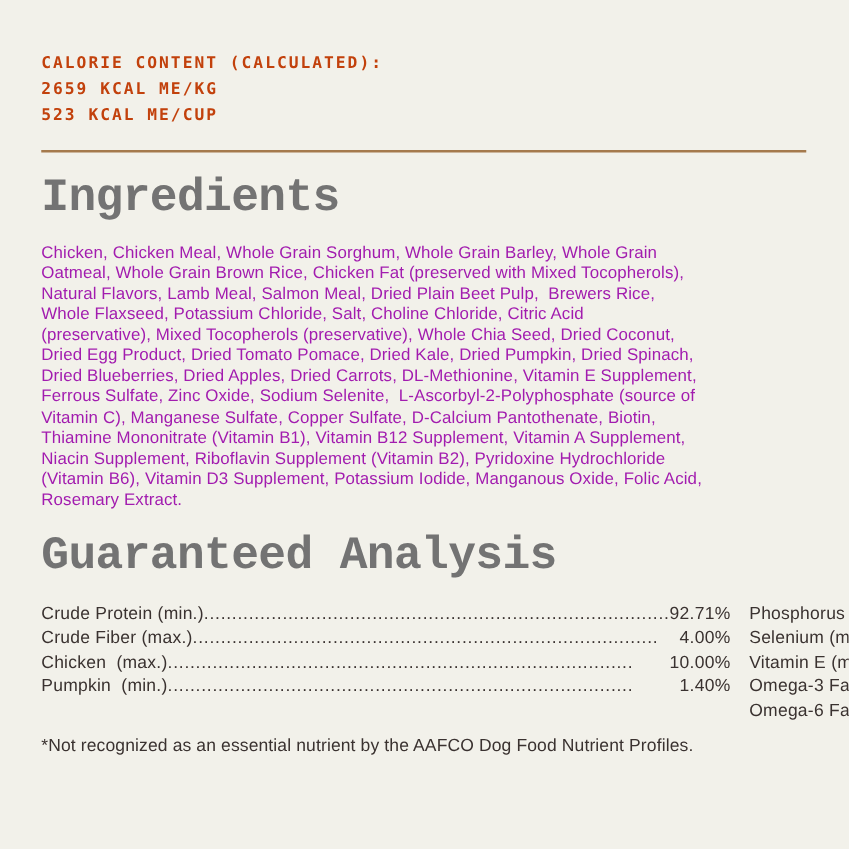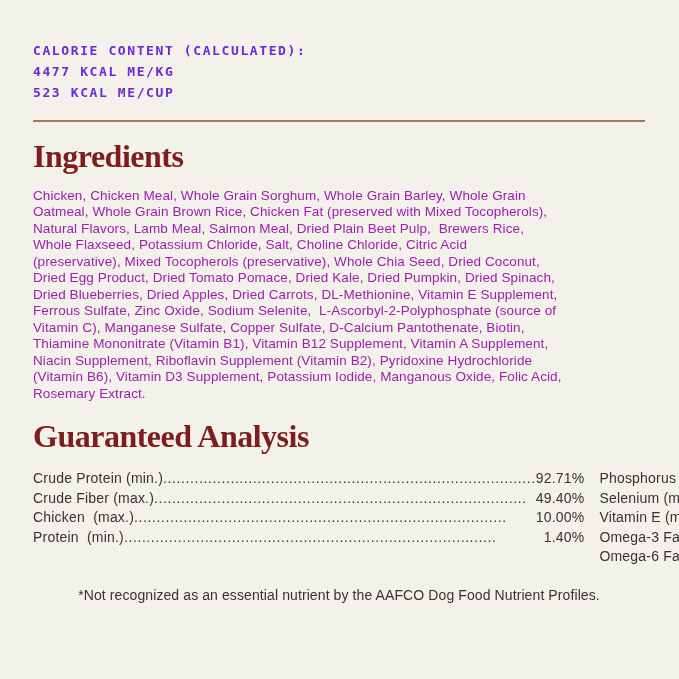--- a/index.html
+++ b/index.html
@@ -20,34 +20,34 @@
     height: 679px;
     padding: 40px 34px 0 33px;
   }
   
   .calorie-block {
     font-family: "DejaVu Sans Mono", monospace;
     font-weight: bold;
     font-size: 13px;
     line-height: 21px;
     letter-spacing: 1.6px;
-    color: #6d28d9;
+    color: #c2410c;
   }
   .divider {
     height: 2px;
     background: #A57A4D;
     margin-top: 17px;
   }
   
   .section-title {
-    font-family: Liberation Serif, serif;
+    font-family: Liberation Mono, monospace;
     font-weight: 700;
-    font-size: 32px;
+    font-size: 37px;
     line-height: 1.15;
-    color: #7f1d1d;
+    color: #737373;
     letter-spacing: -0.5px;
     margin: 16px 0 0 0;
   }
   
   .ingredients-text {
     margin-top: 13px;
     font-size: 13.5px;
     line-height: 16.5px;
     letter-spacing: 0.1px;
     white-space: pre-wrap;
@@ -74,34 +74,33 @@
     flex: 1 1 auto;
     overflow: hidden;
     white-space: nowrap;
     min-width: 8px;
   }
   .ga-dots::after {
     content: "...................................................................................";
     letter-spacing: 0.6px;
   }
   .footnote {
-    margin-top: 20px;
+    margin-top: 10px;
     font-size: 14px;
     letter-spacing: 0.1px;
-    text-align: center;
   }
 </style>
 </head>
 <body>
 
 <div class="label-panel">
 
   <div class="calorie-block">
     <div>CALORIE CONTENT (CALCULATED):</div>
-    <div>4477 KCAL ME/KG</div>
+    <div>2659 KCAL ME/KG</div>
     <div>523 KCAL ME/CUP</div>
   </div>
 
   <div class="divider"></div>
 
   <h1 class="section-title">Ingredients</h1>
 
   <div class="ingredients-text">Chicken, Chicken Meal, Whole Grain Sorghum, Whole Grain Barley, Whole Grain
 Oatmeal, Whole Grain Brown Rice, Chicken Fat (preserved with Mixed Tocopherols),
 Natural Flavors, Lamb Meal, Salmon Meal, Dried Plain Beet Pulp,  Brewers Rice,
@@ -122,29 +121,29 @@
 
     <div class="ga-col">
       <div class="ga-row">
         <span class="ga-label">Crude Protein (min.)</span>
         <span class="ga-dots"></span>
         <span class="ga-value">92.71%</span>
       </div>
       <div class="ga-row">
         <span class="ga-label">Crude Fiber (max.)</span>
         <span class="ga-dots"></span>
-        <span class="ga-value">49.40%</span>
+        <span class="ga-value">4.00%</span>
       </div>
       <div class="ga-row">
         <span class="ga-label">Chicken  (max.)</span>
         <span class="ga-dots"></span>
         <span class="ga-value">10.00%</span>
       </div>
       <div class="ga-row">
-        <span class="ga-label">Protein  (min.)</span>
+        <span class="ga-label">Pumpkin  (min.)</span>
         <span class="ga-dots"></span>
         <span class="ga-value">1.40%</span>
       </div>
     </div>
 
     <div class="ga-col">
       <div class="ga-row">
         <span class="ga-label">Phosphorus  (min.)</span>
 
       </div>

